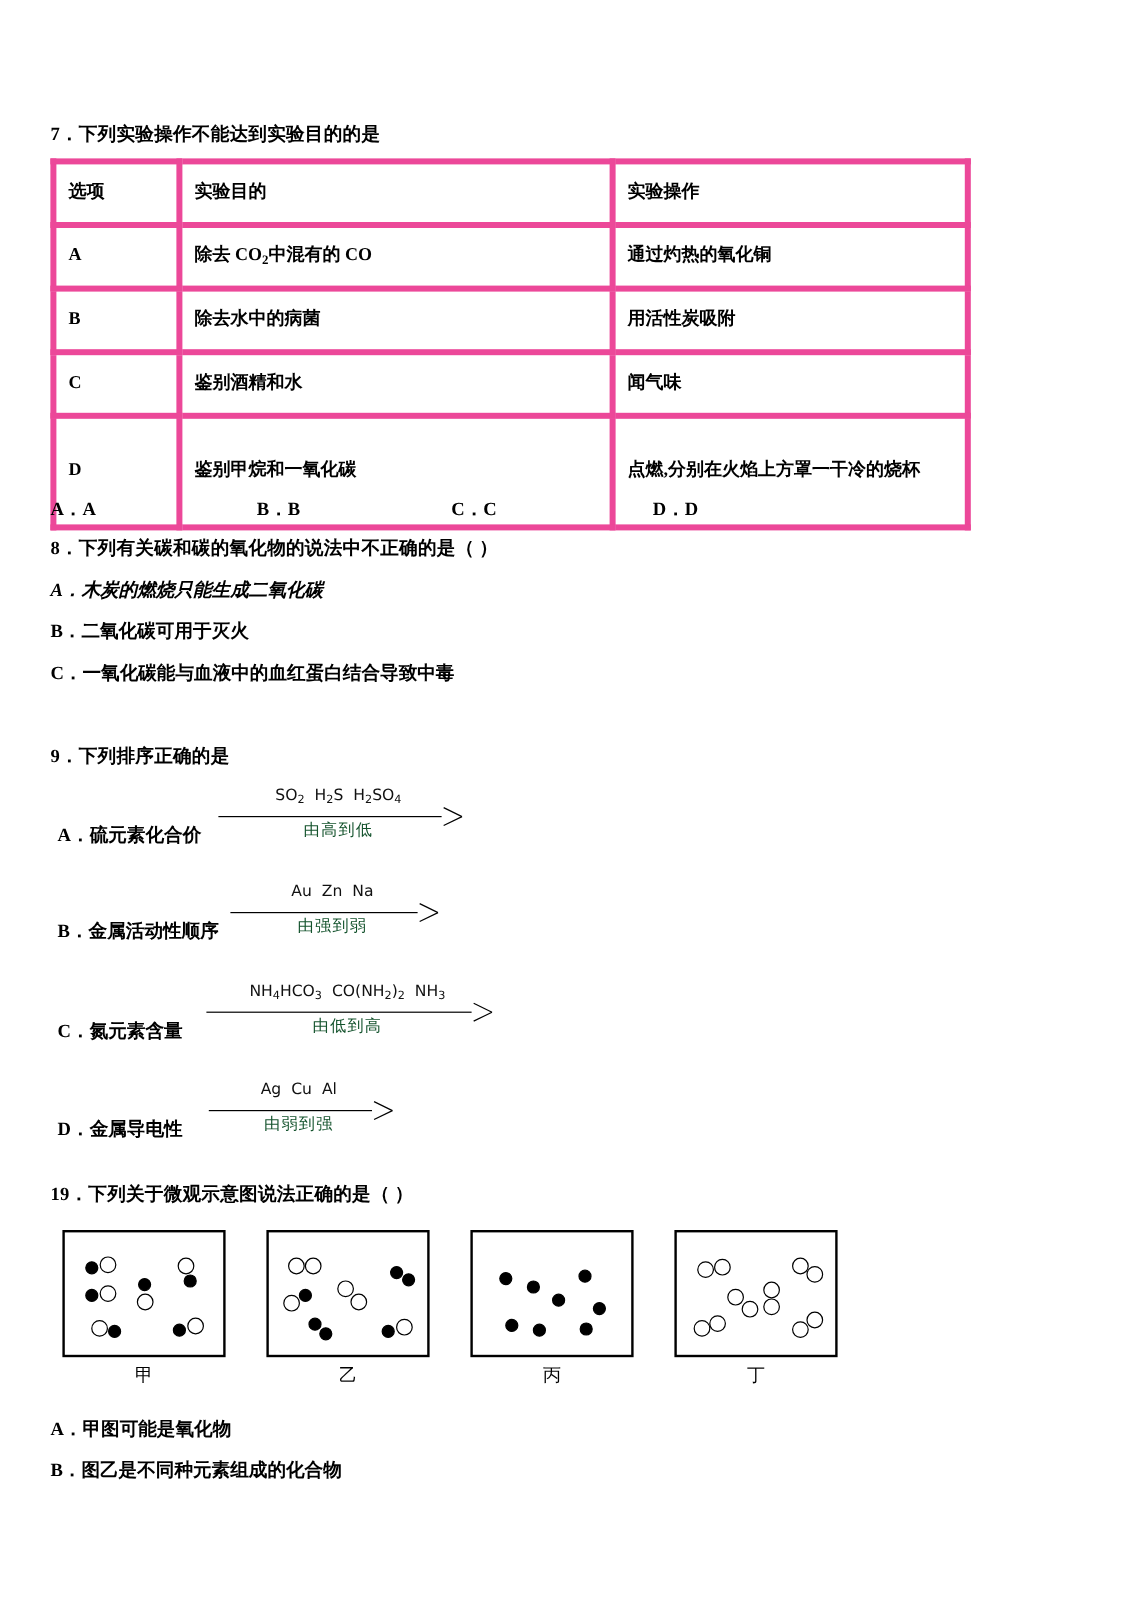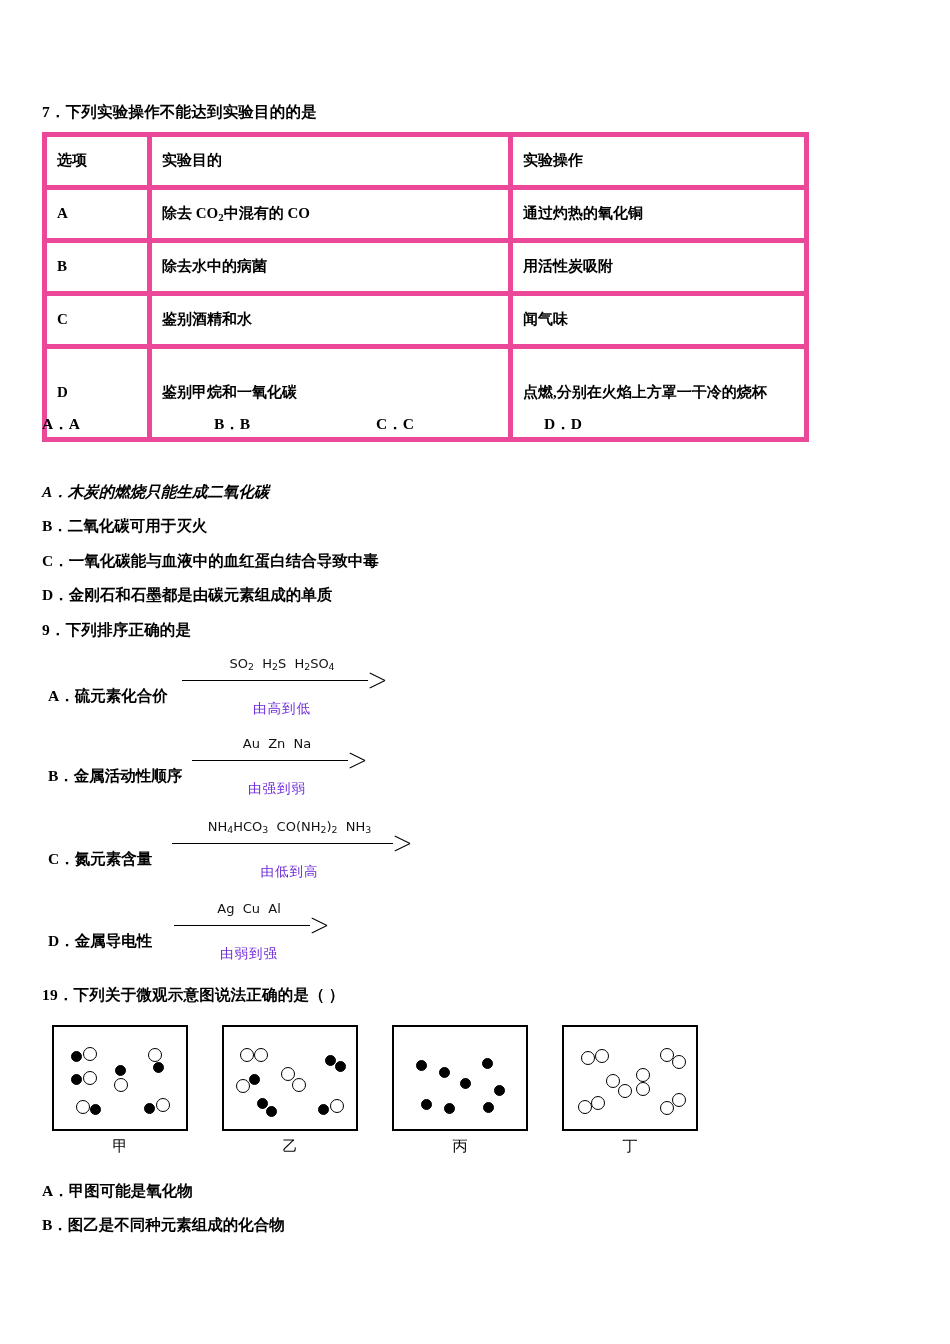--- a/index.html
+++ b/index.html
@@ -105,23 +105,22 @@
   .arrow-graphic .below {
     position: absolute;
     top: 29px;
     left: 0;
     width: 100%;
     text-align: center;
     font-family: "DejaVu Sans", sans-serif;
     font-size: 13.5px;
     line-height: 17px;
     white-space: nowrap;
-    color: #6d28d9;
+    color: #14532d;
     letter-spacing: 1px;
-    margin-top: 16px;
   }
   .arrow-graphic .shaft {
     position: absolute;
     top: 25px;
     left: 0;
     height: 0;
     border-top: 1.4px solid #000;
   }
   .arrow-graphic .head {
     position: absolute;
@@ -206,25 +205,25 @@
     </tbody>
   </table>
 
   <div class="inline-opts" style="left:42px; top:414px;">
     <span class="io" style="left:0px;">A．A</span>
     <span class="io" style="left:172px;">B．B</span>
     <span class="io" style="left:334px;">C．C</span>
     <span class="io" style="left:502px;">D．D</span>
   </div>
 
+  <div class="q-stem" style="left:42px; top:447px;">8．下列有关碳和碳的氧化物的说法中不正确的是（      ）</div>
 
   <div class="opt-line" style="left:42px; top:482px;font-style:italic;">A．木炭的燃烧只能生成二氧化碳</div>
   <div class="opt-line" style="left:42px; top:516px;">B．二氧化碳可用于灭火</div>
   <div class="opt-line" style="left:42px; top:551px;">C．一氧化碳能与血液中的血红蛋白结合导致中毒</div>
-  <div class="opt-line" style="left:42px; top:585px;">D．金刚石和石墨都是由碳元素组成的单质</div>
 
   <div class="q-stem" style="left:42px; top:620px;">9．下列排序正确的是</div>
 
   <div class="arrow-row" style="left:48px; top:655px;">
     <div class="arrow-label">A．硫元素化合价</div>
     <div class="arrow-graphic" style="left:134px; width:200px;">
       <div class="above">SO<sub>2</sub>&nbsp; H<sub>2</sub>S&nbsp; H<sub>2</sub>SO<sub>4</sub></div>
       <div class="below">由高到低</div>
       <div class="shaft" style="width:186px;"></div>
       <div class="head" style="left:186px;"></div>

